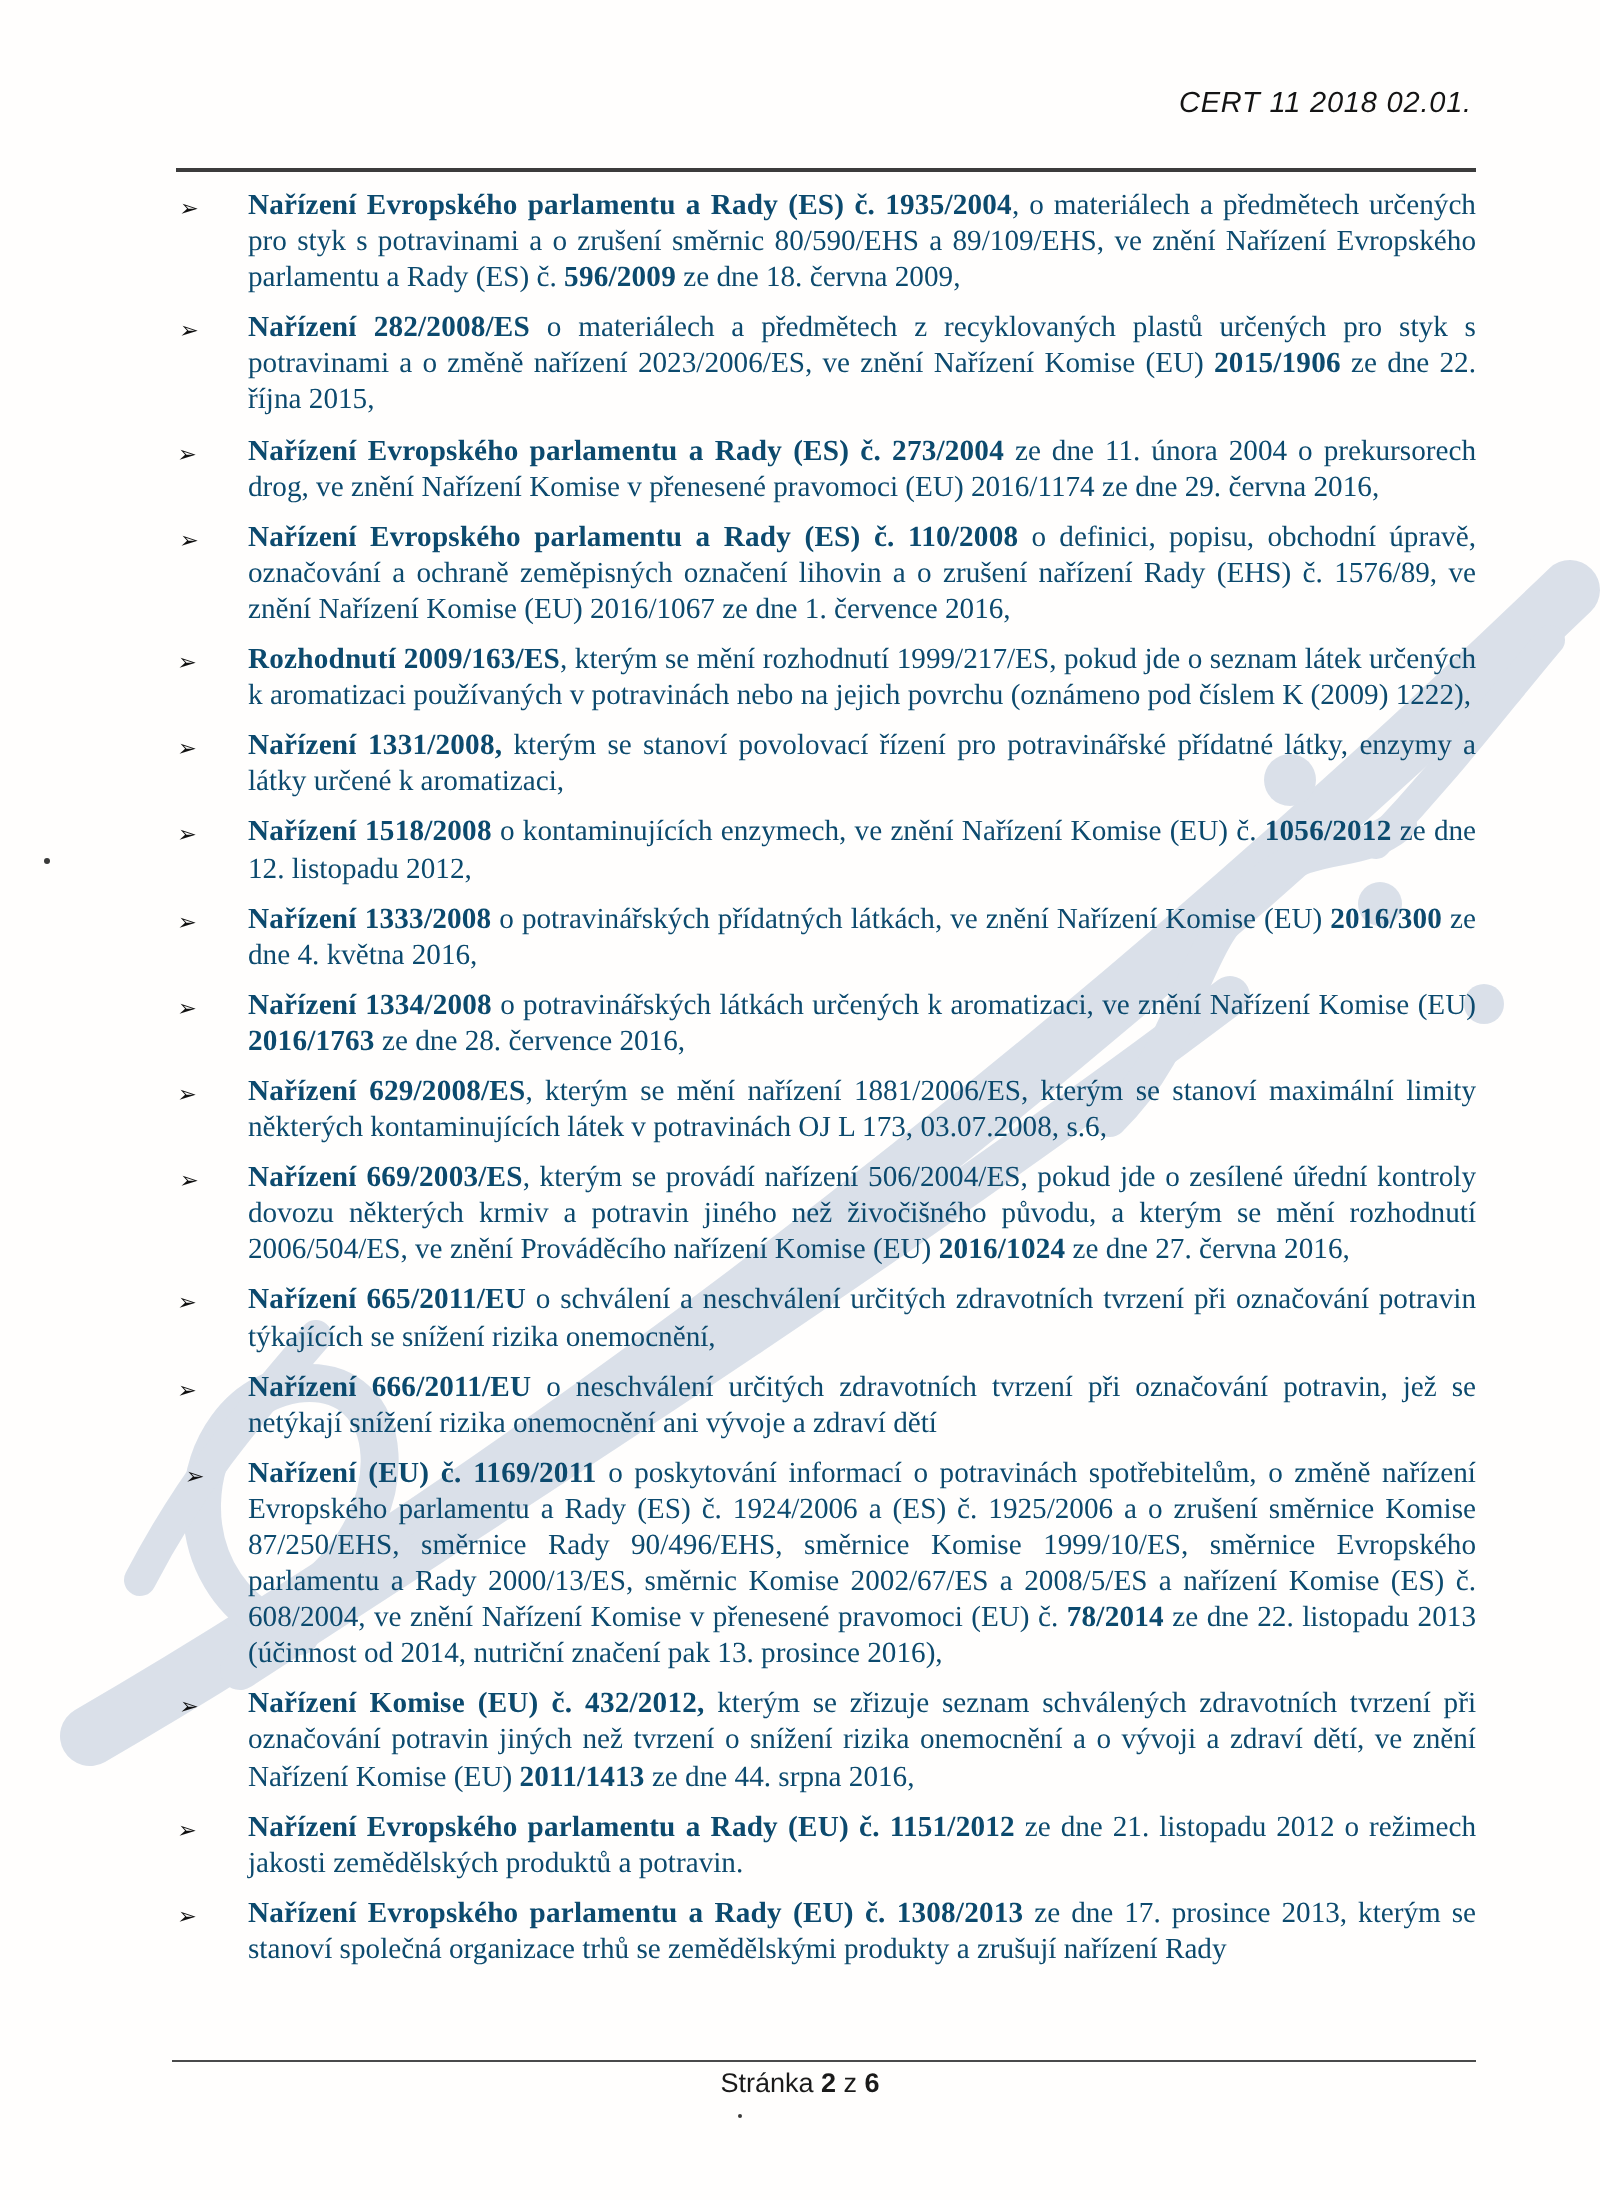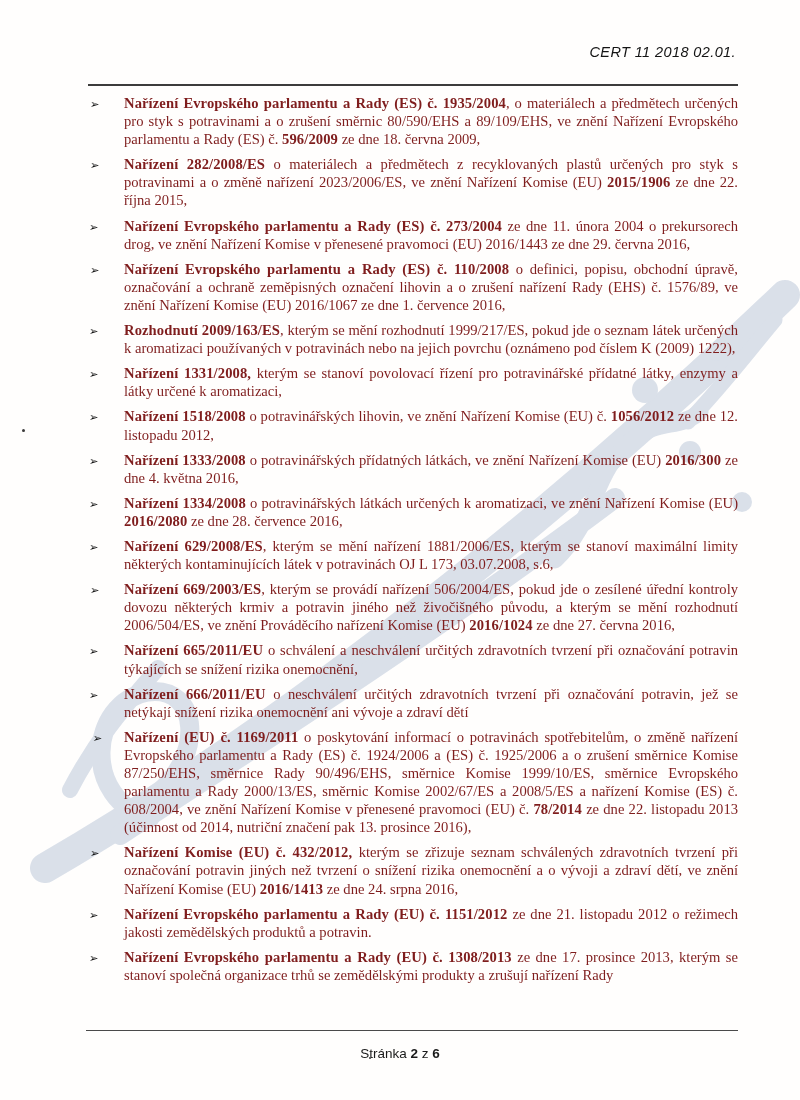--- a/index.html
+++ b/index.html
@@ -44,38 +44,37 @@
     flex: 0 0 22px; width: 22px; margin-right: 14px;
     font-family: "DejaVu Sans", sans-serif;
     font-size: 11.5px; padding-top: 2.5px; color: #101010;
     transform: skewX(-6deg);
   }
   .item-text {
     flex: 1;
     text-align: justify;
     font-size: 14.6px;
     line-height: 18.1px;
-    color: #7f1d1d;
+    color: #0c4a6e;
   }
   .item-text .b { font-weight: bold; letter-spacing: 0.1px; }
 
   
   .footer-rule {
     position: absolute; top: 1030px; left: 86px; right: 62px;
     border-top: 1.8px solid #4a4a4a;
     z-index: 2;
   }
   .footer-text {
     position: absolute; top: 1034px; left: 0; right: 0;
     text-align: center;
     font-family: "Liberation Sans", sans-serif;
     font-size: 13.5px;
     color: #1a1a1a;
     z-index: 2;
-    margin-top: 12px;
   }
   .footer-text .b { font-weight: bold; }
 
   
   .artifact-dot { position: absolute; background: #3a3a3a; border-radius: 50%; z-index: 2; }
   .dot-margin { left: 22px; top: 429px; width: 3px; height: 3px; }
   .dot-footer { left: 369px; top: 1057px; width: 2px; height: 2px; }
 </style>
 </head>
 <body>
@@ -105,45 +104,45 @@
         <li class="reg-item">
           <span class="marker">➢</span>
           <span class="item-text"><span class="b">Nařízení Evropského parlamentu a Rady (ES) č. 1935/2004</span><span>, o materiálech a předmětech určených pro styk s potravinami a o zrušení směrnic 80/590/EHS a 89/109/EHS, ve znění Nařízení Evropského parlamentu a Rady (ES) č. </span><span class="b">596/2009</span><span> ze dne 18. června 2009,</span></span>
         </li>
         <li class="reg-item">
           <span class="marker">➢</span>
           <span class="item-text"><span class="b">Nařízení 282/2008/ES</span><span> o materiálech a předmětech z recyklovaných plastů určených pro styk s potravinami a o změně nařízení 2023/2006/ES, ve znění Nařízení Komise (EU) </span><span class="b">2015/1906</span><span> ze dne 22. října 2015,</span></span>
         </li>
         <li class="reg-item">
           <span class="marker">➢</span>
-          <span class="item-text"><span class="b">Nařízení Evropského parlamentu a Rady (ES) č. 273/2004</span><span> ze dne 11. února 2004 o prekursorech drog, ve znění Nařízení Komise v přenesené pravomoci (EU) 2016/1443 ze dne 29. června 2016,</span></span>
+          <span class="item-text"><span class="b">Nařízení Evropského parlamentu a Rady (ES) č. 273/2004</span><span> ze dne 11. února 2004 o prekursorech drog, ve znění Nařízení Komise v přenesené pravomoci (EU) 2016/1174 ze dne 29. června 2016,</span></span>
         </li>
         <li class="reg-item">
           <span class="marker">➢</span>
           <span class="item-text"><span class="b">Nařízení Evropského parlamentu a Rady (ES) č. 110/2008</span><span> o definici, popisu, obchodní úpravě, označování a ochraně zeměpisných označení lihovin a o zrušení nařízení Rady (EHS) č. 1576/89, ve znění Nařízení Komise (EU) 2016/1067 ze dne 1. července 2016,</span></span>
         </li>
         <li class="reg-item">
           <span class="marker">➢</span>
           <span class="item-text"><span class="b">Rozhodnutí 2009/163/ES</span><span>, kterým se mění rozhodnutí 1999/217/ES, pokud jde o seznam látek určených k aromatizaci používaných v potravinách nebo na jejich povrchu (oznámeno pod číslem K (2009) 1222),</span></span>
         </li>
         <li class="reg-item">
           <span class="marker">➢</span>
           <span class="item-text"><span class="b">Nařízení 1331/2008,</span><span> kterým se stanoví povolovací řízení pro potravinářské přídatné látky, enzymy a látky určené k aromatizaci,</span></span>
         </li>
         <li class="reg-item">
           <span class="marker">➢</span>
-          <span class="item-text"><span class="b">Nařízení 1518/2008</span><span> o potravinářských lihovin, ve znění Nařízení Komise (EU) č. </span><span class="b">1056/2012</span><span> ze dne 12. listopadu 2012,</span></span>
+          <span class="item-text"><span class="b">Nařízení 1518/2008</span><span> o kontaminujících enzymech, ve znění Nařízení Komise (EU) č. </span><span class="b">1056/2012</span><span> ze dne 12. listopadu 2012,</span></span>
         </li>
         <li class="reg-item">
           <span class="marker">➢</span>
           <span class="item-text"><span class="b">Nařízení 1333/2008</span><span> o potravinářských přídatných látkách, ve znění Nařízení Komise (EU) </span><span class="b">2016/300</span><span> ze dne 4. května 2016,</span></span>
         </li>
         <li class="reg-item">
           <span class="marker">➢</span>
-          <span class="item-text"><span class="b">Nařízení 1334/2008</span><span> o potravinářských látkách určených k aromatizaci, ve znění Nařízení Komise (EU) </span><span class="b">2016/2080</span><span> ze dne 28. července 2016,</span></span>
+          <span class="item-text"><span class="b">Nařízení 1334/2008</span><span> o potravinářských látkách určených k aromatizaci, ve znění Nařízení Komise (EU) </span><span class="b">2016/1763</span><span> ze dne 28. července 2016,</span></span>
         </li>
         <li class="reg-item">
           <span class="marker">➢</span>
           <span class="item-text"><span class="b">Nařízení 629/2008/ES</span><span>, kterým se mění nařízení 1881/2006/ES, kterým se stanoví maximální limity některých kontaminujících látek v potravinách OJ L 173, 03.07.2008, s.6,</span></span>
         </li>
         <li class="reg-item">
           <span class="marker">➢</span>
           <span class="item-text"><span class="b">Nařízení 669/2003/ES</span><span>, kterým se provádí nařízení 506/2004/ES, pokud jde o zesílené úřední kontroly dovozu některých krmiv a potravin jiného než živočišného původu, a kterým se mění rozhodnutí 2006/504/ES, ve znění Prováděcího nařízení Komise (EU) </span><span class="b">2016/1024</span><span> ze dne 27. června 2016,</span></span>
         </li>
         <li class="reg-item">
@@ -153,21 +152,21 @@
         <li class="reg-item">
           <span class="marker">➢</span>
           <span class="item-text"><span class="b">Nařízení 666/2011/EU</span><span> o neschválení určitých zdravotních tvrzení při označování potravin, jež se netýkají snížení rizika onemocnění ani vývoje a zdraví dětí</span></span>
         </li>
         <li class="reg-item">
           <span class="marker">➢</span>
           <span class="item-text"><span class="b">Nařízení (EU) č. 1169/2011</span><span> o poskytování informací o potravinách spotřebitelům, o změně nařízení Evropského parlamentu a Rady (ES) č. 1924/2006 a (ES) č. 1925/2006 a o zrušení směrnice Komise 87/250/EHS, směrnice Rady 90/496/EHS, směrnice Komise 1999/10/ES, směrnice Evropského parlamentu a Rady 2000/13/ES, směrnic Komise 2002/67/ES a 2008/5/ES a nařízení Komise (ES) č. 608/2004, ve znění Nařízení Komise v přenesené pravomoci (EU) č. </span><span class="b">78/2014</span><span> ze dne 22. listopadu 2013 (účinnost od 2014, nutriční značení pak 13. prosince 2016),</span></span>
         </li>
         <li class="reg-item">
           <span class="marker">➢</span>
-          <span class="item-text"><span class="b">Nařízení Komise (EU) č. 432/2012,</span><span> kterým se zřizuje seznam schválených zdravotních tvrzení při označování potravin jiných než tvrzení o snížení rizika onemocnění a o vývoji a zdraví dětí, ve znění Nařízení Komise (EU) </span><span class="b">2016/1413</span><span> ze dne 24. srpna 2016,</span></span>
+          <span class="item-text"><span class="b">Nařízení Komise (EU) č. 432/2012,</span><span> kterým se zřizuje seznam schválených zdravotních tvrzení při označování potravin jiných než tvrzení o snížení rizika onemocnění a o vývoji a zdraví dětí, ve znění Nařízení Komise (EU) </span><span class="b">2011/1413</span><span> ze dne 44. srpna 2016,</span></span>
         </li>
         <li class="reg-item">
           <span class="marker">➢</span>
           <span class="item-text"><span class="b">Nařízení Evropského parlamentu a Rady (EU) č. 1151/2012</span><span> ze dne 21. listopadu 2012 o režimech jakosti zemědělských produktů a potravin.</span></span>
         </li>
         <li class="reg-item">
           <span class="marker">➢</span>
           <span class="item-text"><span class="b">Nařízení Evropského parlamentu a Rady (EU) č. 1308/2013</span><span> ze dne 17. prosince 2013, kterým se stanoví společná organizace trhů se zemědělskými produkty a zrušují nařízení Rady</span></span>
         </li>
       </ul>

